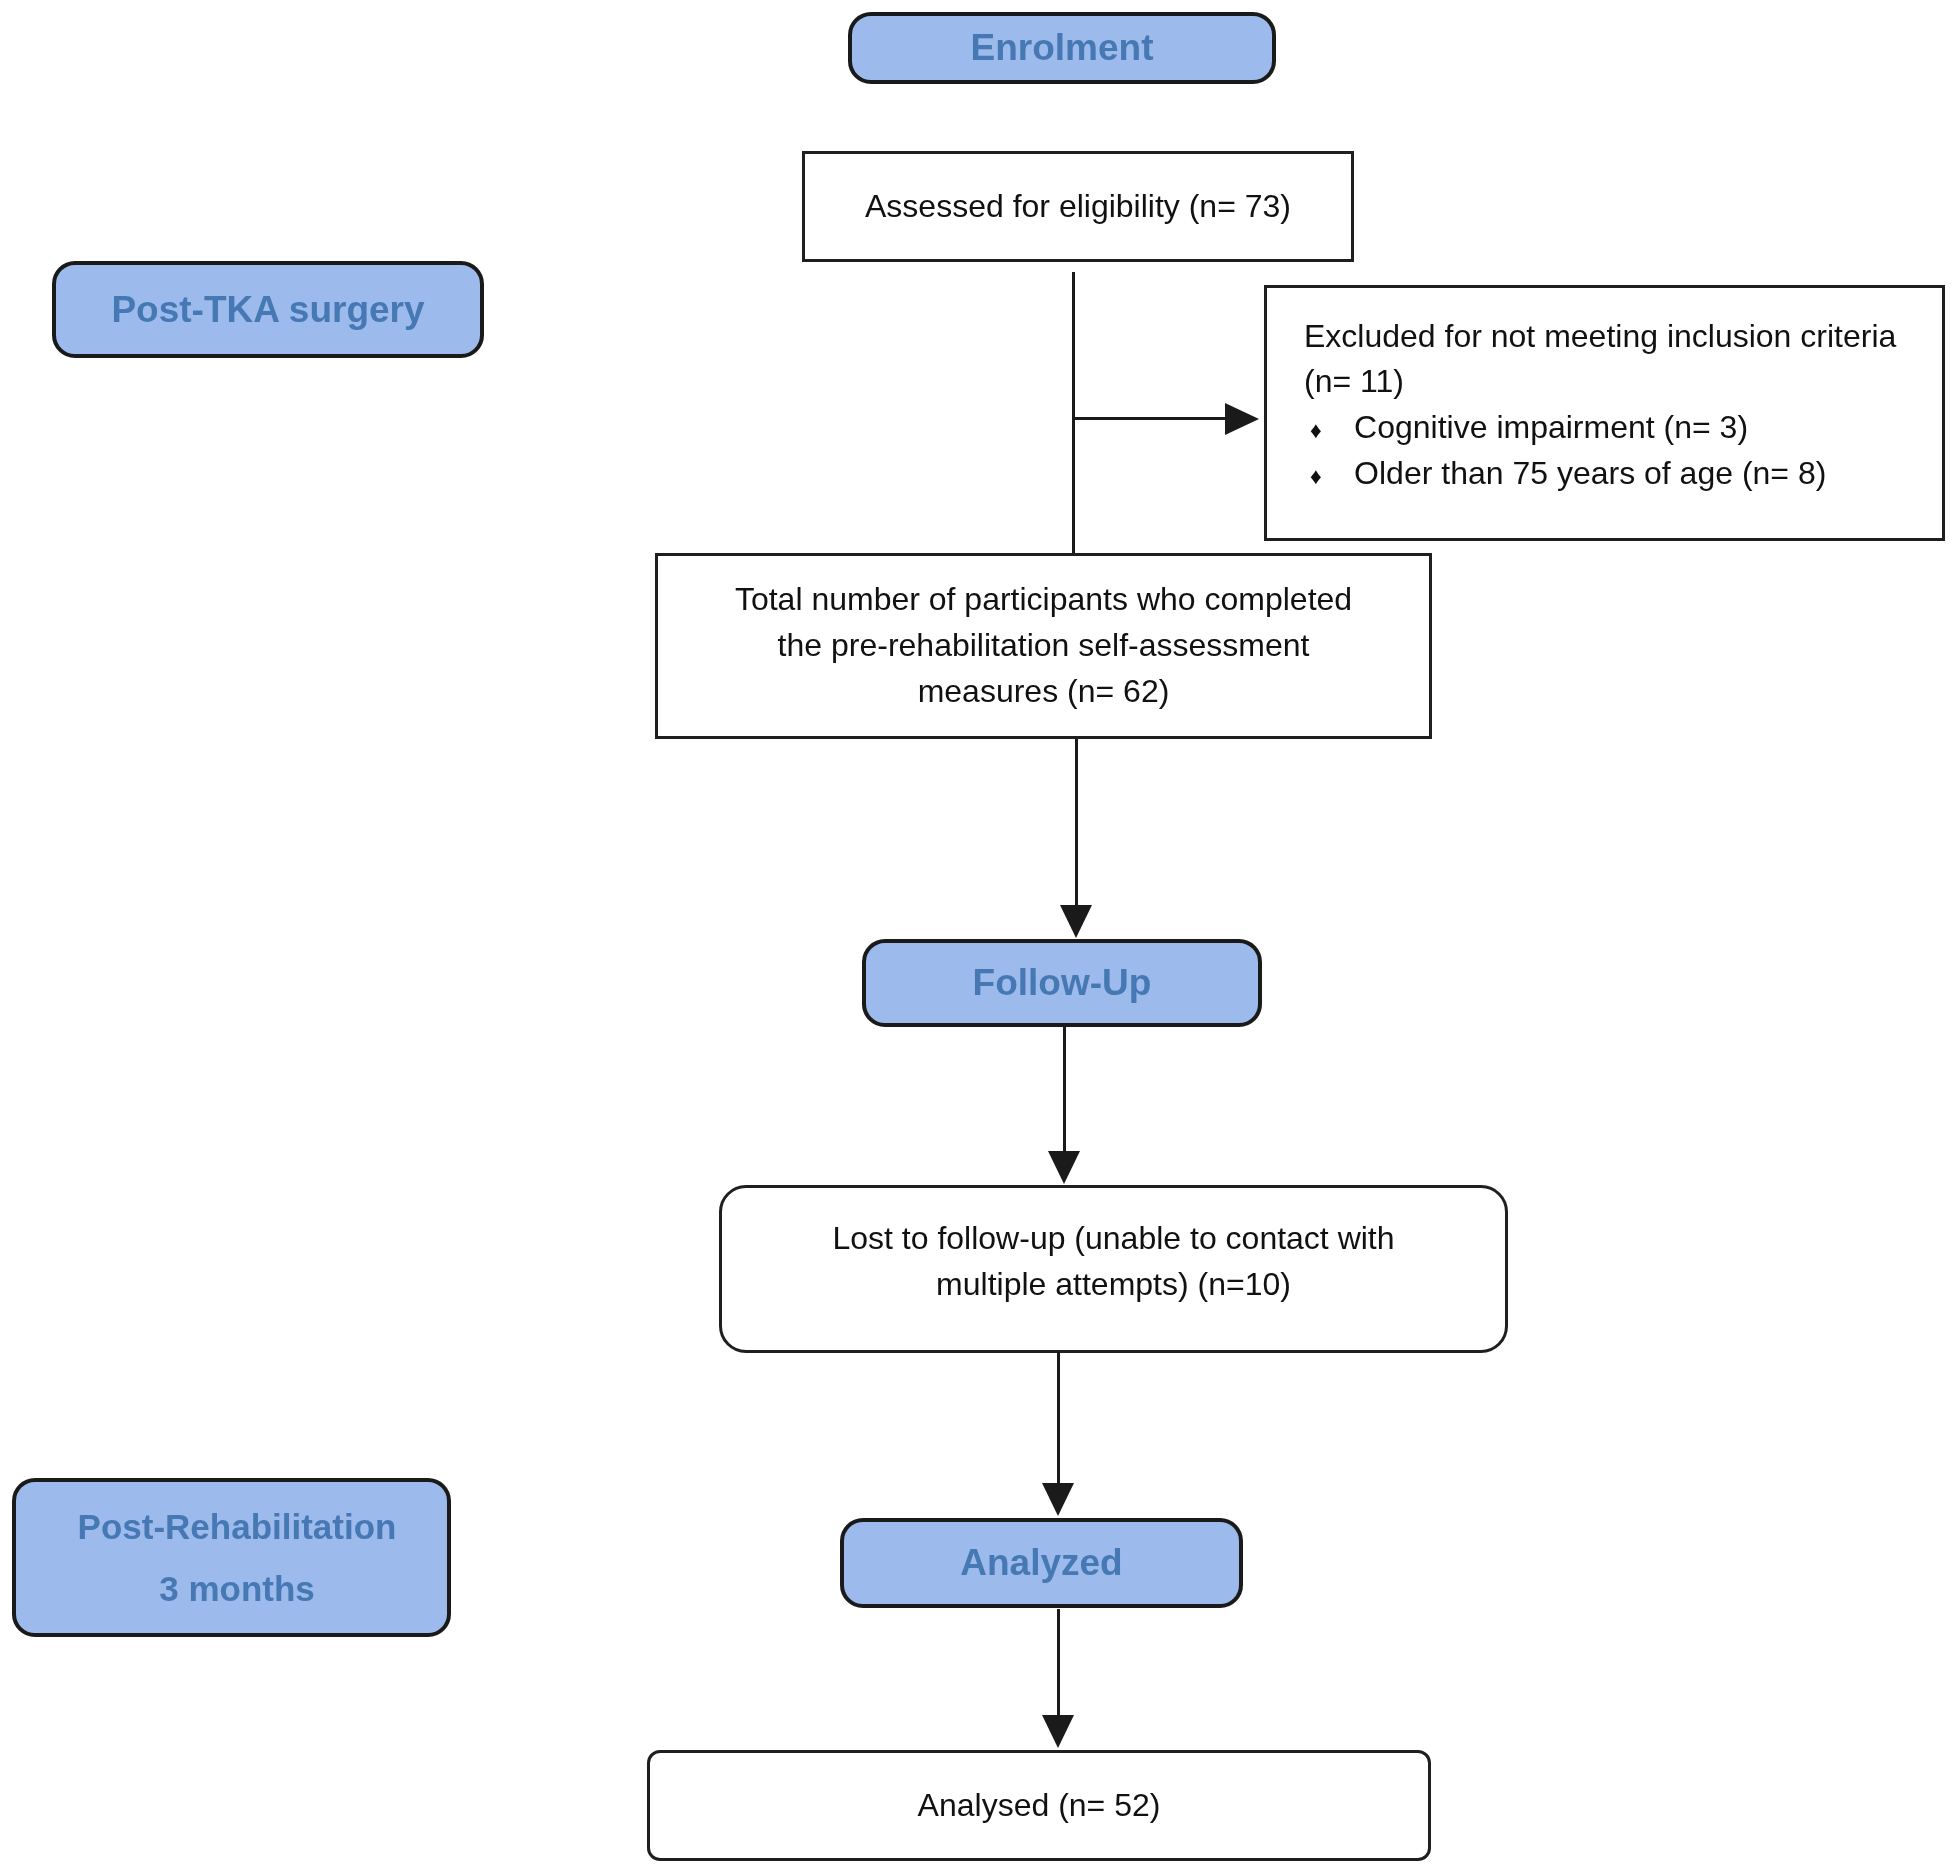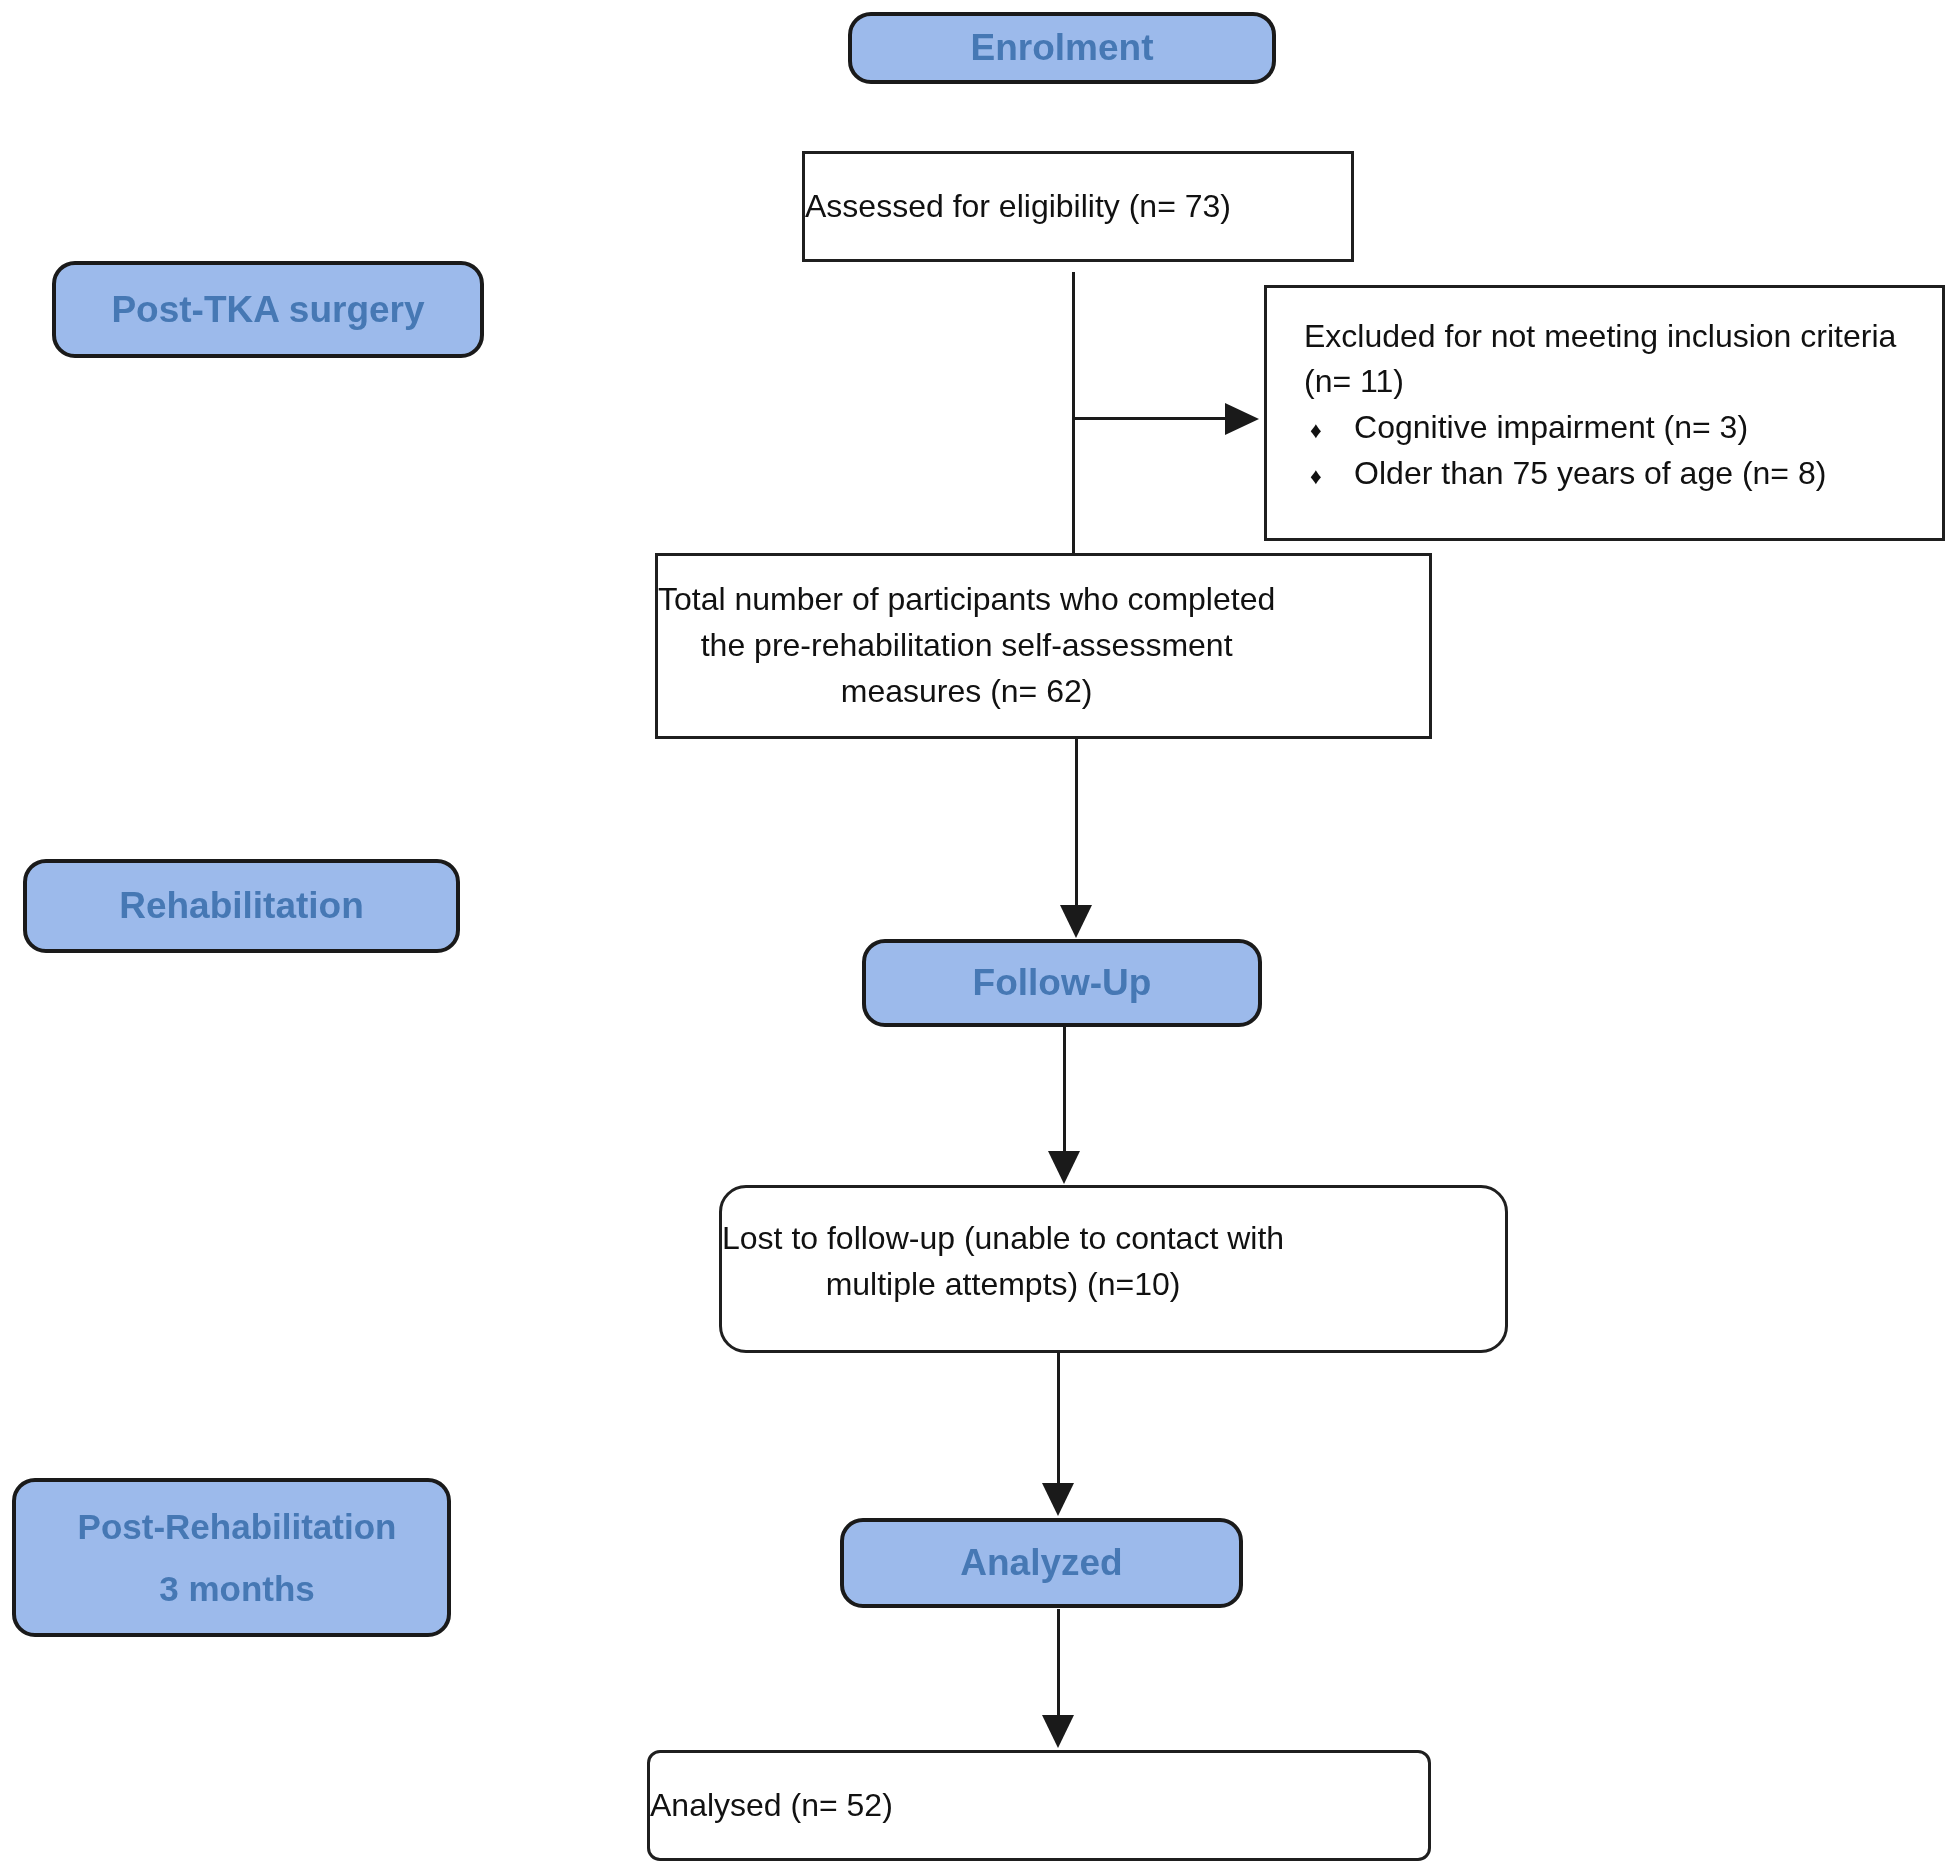--- a/index.html
+++ b/index.html
@@ -32,21 +32,21 @@
     text-align:center;
   }
   .stage.two-line{flex-direction:column;font-size:35px;line-height:1.75;padding-left:12px;}
   .box{
     position:absolute;
     background:var(--background);
     border:3.8px solid var(--box-border);
     box-sizing:border-box;
     color:var(--box-text);
     font-size:32px;
-    display:flex;align-items:center;
+    display:flex;align-items:center;justify-content:center;
     text-align:center;
   }
   .box.top-align{align-items:flex-start;}
   .box .lines{line-height:1.43;}
   .excluded-content{
     width:100%;height:100%;
     box-sizing:border-box;
     padding:26px 23px 15.3px 37px;
     text-align:left;
     line-height:1.4;
@@ -78,23 +78,20 @@
 <div id="canvas">
 
   <div class="stage" style="left:848px;top:12.3px;width:428px;height:72px;">
     <span>Enrolment</span>
   </div>
 
   <div class="stage" style="left:52px;top:261px;width:432px;height:97px;">
     <span>Post-TKA surgery</span>
   </div>
 
-  <div class="stage" style="left:23px;top:859px;width:437px;height:94px;">
-    <span>Rehabilitation</span>
-  </div>
 
   <div class="stage" style="left:862px;top:939px;width:400px;height:88px;">
     <span>Follow-Up</span>
   </div>
 
   <div class="stage two-line" style="left:11.5px;top:1478px;width:439px;height:159px;">
     <span>Post-Rehabilitation</span>
     <span>3 months</span>
   </div>
 

